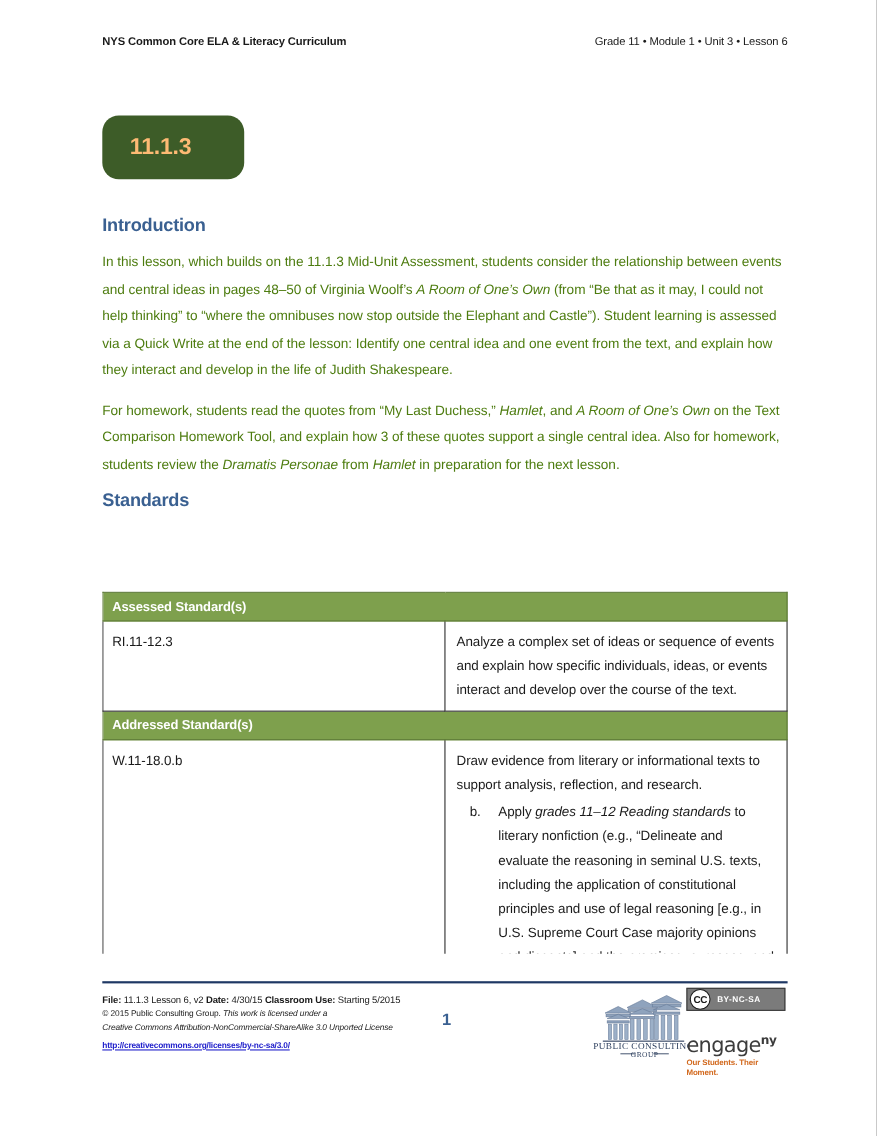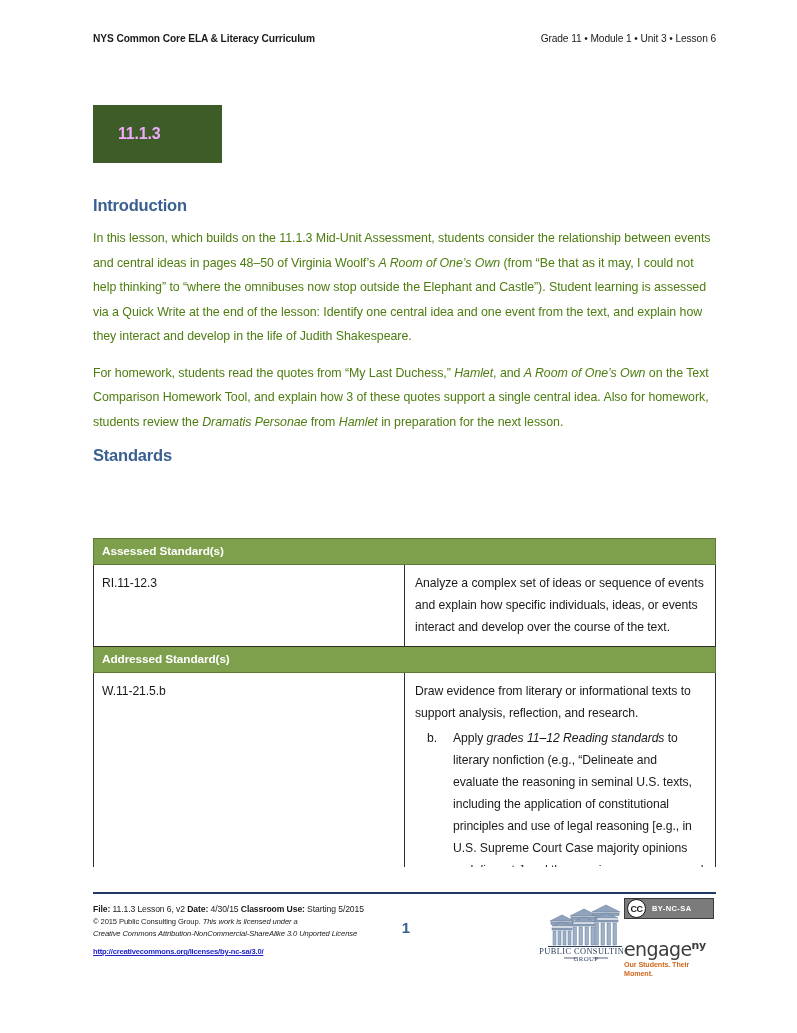--- a/index.html
+++ b/index.html
@@ -46,28 +46,29 @@
     top: 105px;
     left: 93px;
     width: 623px;
     height: 58px;
     display: flex;
     align-items: stretch;
   }
   .banner-code {
     width: 129px;
     background: #3d5c28;
-    color: #f0abfc;
-    font-size: 16px;
+    color: #fdba74;
+    font-size: 21px;
     font-weight: bold;
     display: flex;
     align-items: center;
     padding-left: 25px;
     box-sizing: border-box;
     letter-spacing: -0.2px;
+    border-radius: 15px;
   }
   .banner-title {
     flex: 1;
     background: #739545;
     color: #ffffff;
     font-size: 21px;
     font-weight: bold;
     display: flex;
     align-items: center;
     padding-left: 17px;
@@ -315,21 +316,21 @@
           <tr>
             <td class="code-cell">RI.11-12.3</td>
             <td class="desc-cell">
               <div>Analyze a complex set of ideas or sequence of events and explain how specific individuals, ideas, or events interact and develop over the course of the text.</div>
             </td>
           </tr>
           <tr class="std-head">
             <td colspan="2">Addressed Standard(s)</td>
           </tr>
           <tr>
-            <td class="code-cell">W.11-21.5.b</td>
+            <td class="code-cell">W.11-18.0.b</td>
             <td class="desc-cell">
               <div>Draw evidence from literary or informational texts to support analysis, reflection, and research.</div>
               <div class="sub-item">
                 <span class="marker">b.</span>
                 <span class="sub-text">Apply <em>grades 11–12 Reading standards</em> to literary nonfiction (e.g., “Delineate and evaluate the reasoning in seminal U.S. texts, including the application of constitutional principles and use of legal reasoning [e.g., in U.S. Supreme Court Case majority opinions and dissents] and the premises, purposes, and arguments in works of public advocacy [e.g., , presidential addresses]”).</span>
               </div>
             </td>
           </tr>
         </tbody>
     </table>

